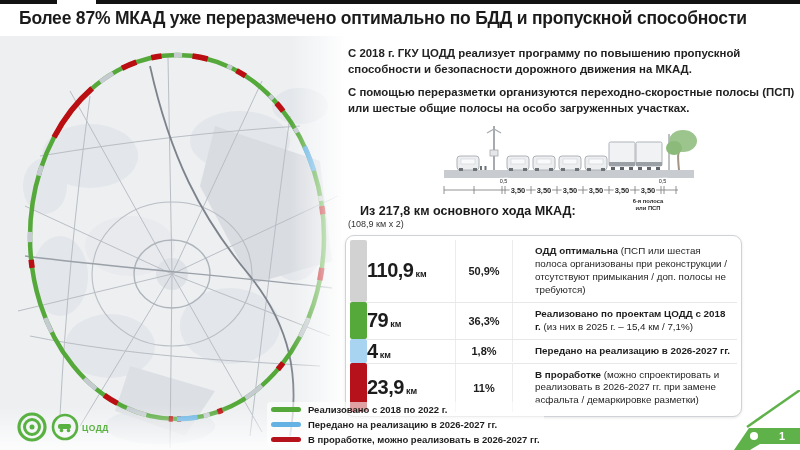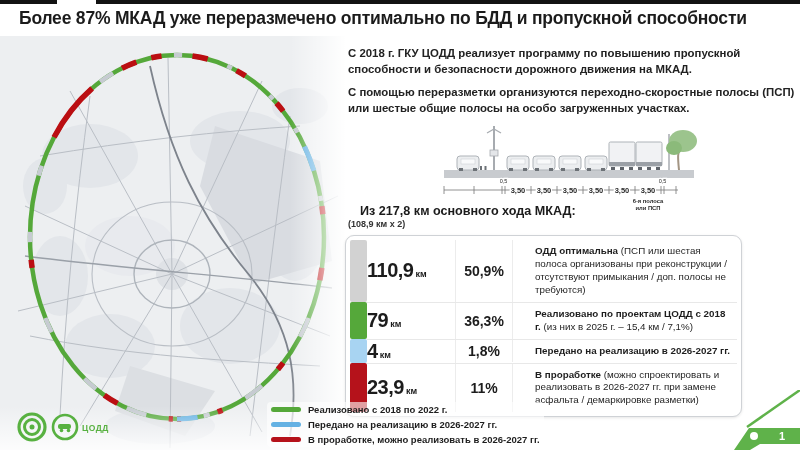--- a/index.html
+++ b/index.html
@@ -16,35 +16,35 @@
   
   .map{position:absolute;left:0;top:36px;width:346px;height:414px;}
   
   .intro{position:absolute;left:348px;top:46px;width:452px;}
   .intro p{margin:0 0 8px 0;font-size:11.4px;line-height:1.36;font-weight:700;color:#222;}
   
   .diagram{position:absolute;left:438px;top:124px;width:362px;height:94px;}
   
   .stats{position:absolute;left:348px;top:204px;}
   .stats-h{font-size:12.6px;font-weight:700;color:#1b1b1b;margin-left:12px;}
-  .stats-sub{font-size:9px;font-weight:700;color:#333;margin-top:1px;}
+  .stats-sub{font-size:9px;font-weight:400;color:#333;margin-top:1px;}
   
   .card{position:absolute;left:345px;top:235px;width:397px;background:#fff;
     border:1px solid #cfd2d6;border-radius:9px;box-shadow:0 1px 3px rgba(0,0,0,.10);
     padding:4px;box-sizing:border-box;}
   .row{display:flex;align-items:stretch;}
   .sw{width:17px;border-radius:2px;flex:0 0 17px;}
   .sw-gray{background:#d2d2d2;} .sw-green{background:#55a83a;}
   .sw-blue{background:#a8d4f2;} .sw-red{background:#b5121b;}
   .row-body{flex:1;display:flex;align-items:center;}
   .row-body.bt{border-top:1px solid #e8e8e8;}
   .cell-km{width:88px;text-align:left;flex:0 0 88px;}
   .km-val{font-size:20px;font-weight:700;letter-spacing:-0.5px;}
   .km-unit{font-size:9px;font-weight:700;margin-left:2px;}
-  .cell-pct{width:56px;flex:0 0 56px;text-align:center;font-size:14px;font-weight:700;
+  .cell-pct{width:56px;flex:0 0 56px;text-align:center;font-size:11px;font-weight:700;
     border-left:1px solid #ececec;align-self:stretch;display:flex;align-items:center;justify-content:center;}
   .cell-desc{flex:1;font-size:9.8px;line-height:1.32;color:#1e1e1e;
     padding:5px 6px 5px 22px;border-left:1px solid #ececec;}
   
   .legend{position:absolute;left:267px;top:402px;display:flex;flex-direction:column;gap:4px;
     background:rgba(255,255,255,0.6);padding:2px 4px;border-radius:4px;}
   .legend-item{display:flex;align-items:center;}
   .legend-sw{width:30px;height:5px;border-radius:2.5px;margin-right:7px;flex:0 0 30px;}
   .lg-green{background:#55a83a;} .lg-blue{background:#64b1e3;} .lg-red{background:#b5121b;}
   .legend-label{font-size:9.5px;font-weight:700;color:#1e1e1e;white-space:nowrap;}

